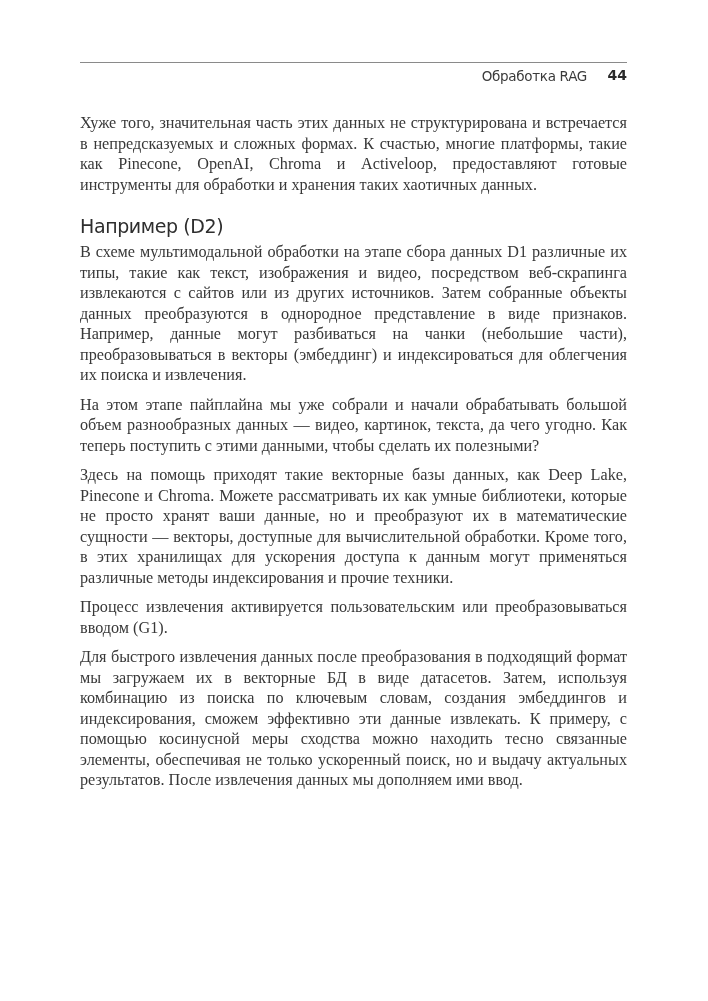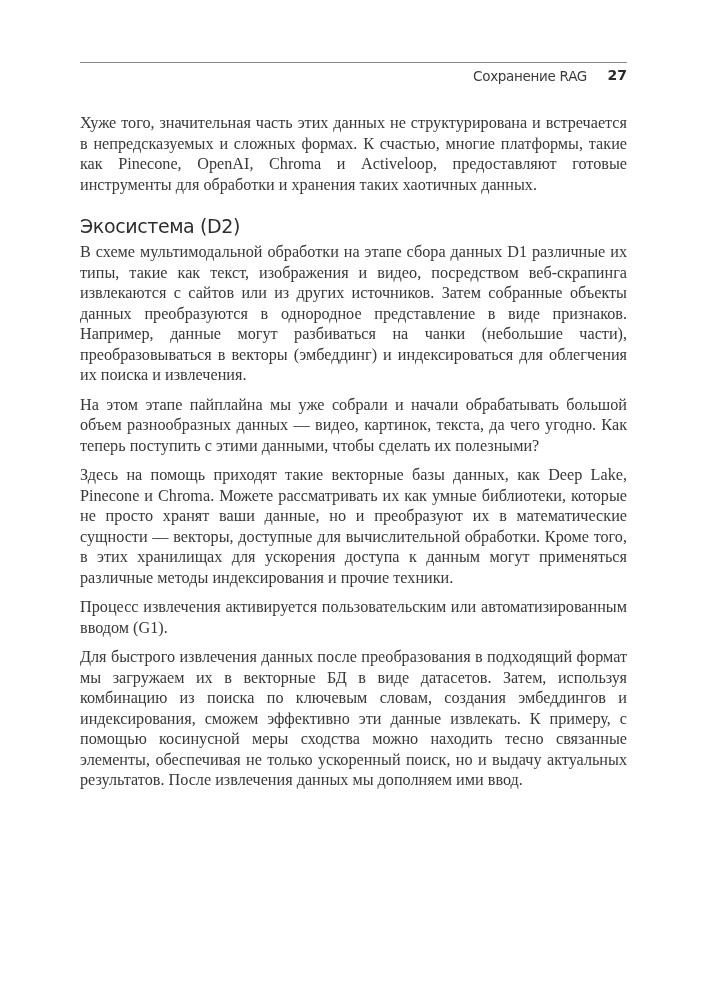--- a/index.html
+++ b/index.html
@@ -29,29 +29,29 @@
     margin: 19px 0 4px 0;
     font-family: "DejaVu Sans", sans-serif; font-weight: normal;
     font-size: 19px; line-height: 24px; color: #2e2e2e; letter-spacing: -0.4px;
   }
 </style>
 </head>
 <body>
 
 <div class="page">
   <div class="running-header">
-    <span class="hdr-title">Сохранение RAG</span>
-    <span class="hdr-page">27</span>
+    <span class="hdr-title">Обработка RAG</span>
+    <span class="hdr-page">44</span>
   </div>
 
   <div class="content" lang="ru">
     <p>Хуже того, значительная часть этих данных не структурирована и встречается в непредсказуемых и сложных формах. К счастью, многие платформы, такие как Pinecone, OpenAI, Chroma и Activeloop, предоставляют готовые инструменты для обработки и хранения таких хаотичных данных.</p>
 
-    <h2>Экосистема (D2)</h2>
+    <h2>Например (D2)</h2>
     <p>В схеме мультимодальной обработки на этапе сбора данных D1 различные их типы, такие как текст, изображения и видео, посредством веб-скрапинга извлекаются с сайтов или из других источников. Затем собранные объекты данных преобразуются в однородное представление в виде признаков. Например, данные могут разбиваться на чанки (небольшие части), преобразовываться в векторы (эмбеддинг) и индексироваться для облегчения их поиска и извлечения.</p>
 
     <p>На этом этапе пайплайна мы уже собрали и начали обрабатывать большой объем разнообразных данных — видео, картинок, текста, да чего угодно. Как теперь поступить с этими данными, чтобы сделать их полезными?</p>
     <p>Здесь на помощь приходят такие векторные базы данных, как Deep Lake, Pinecone и Chroma. Можете рассматривать их как умные библиотеки, которые не просто хранят ваши данные, но и преобразуют их в математические сущности — векторы, доступные для вычислительной обработки. Кроме того, в этих хранилищах для ускорения доступа к данным могут применяться различные методы индексирования и прочие техники.</p>
 
-    <p>Процесс извлечения активируется пользовательским или автоматизированным вводом (G1).</p>
+    <p>Процесс извлечения активируется пользовательским или преобразовываться вводом (G1).</p>
     <p>Для быстрого извлечения данных после преобразования в подходящий формат мы загружаем их в векторные БД в виде датасетов. Затем, используя комбинацию из поиска по ключевым словам, создания эмбеддингов и индексирования, сможем эффективно эти данные извлекать. К примеру, с помощью косинусной меры сходства можно находить тесно связанные элементы, обеспечивая не только ускоренный поиск, но и выдачу актуальных результатов. После извлечения данных мы дополняем ими ввод.</p>
   </div>
 </div>
 
 </body></html>

